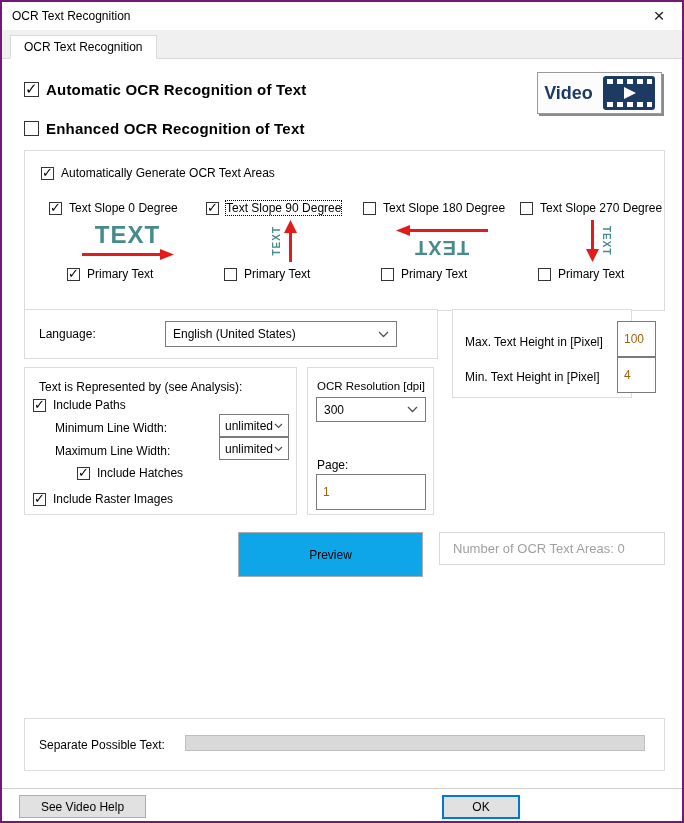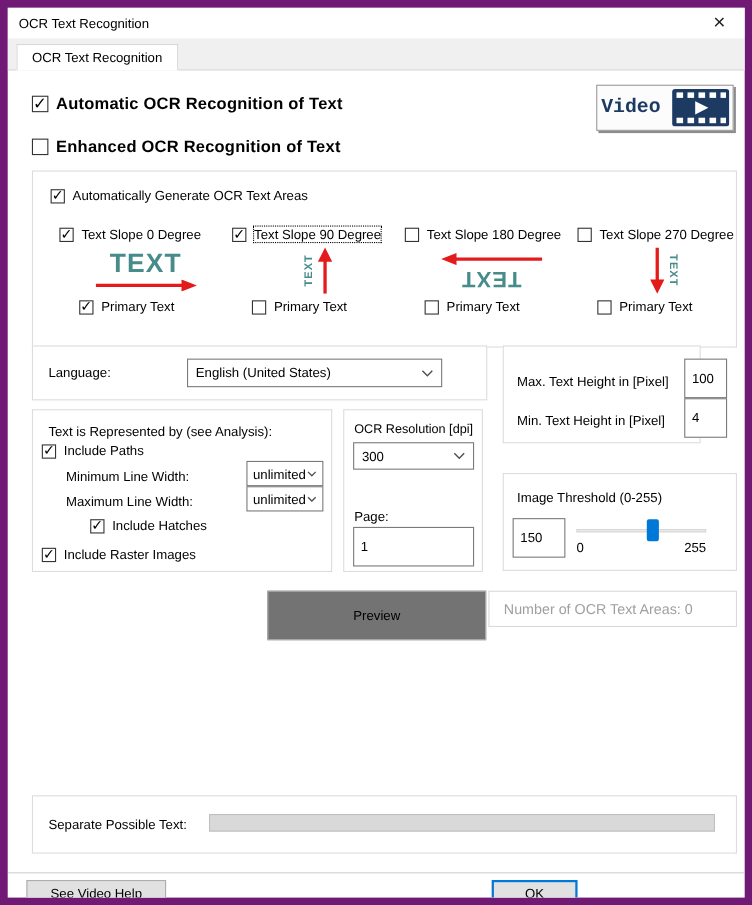--- a/index.html
+++ b/index.html
@@ -2,21 +2,21 @@
 <html style="--teal: #478b8b; --red: #e31b1b; --navy: #1d3a63; --accent: #0078d7;"><head>
 <meta charset="utf-8">
 <style>
   :root{
     --teal:#478b8b; --red:#e31b1b; --navy:#1d3a63; --accent:#0078d7;
     --groupborder:#dcdcdc; --btnface:#e1e1e1; --btnborder:#adadad;
   }
   *{box-sizing:border-box; margin:0; padding:0;}
   body{background:#c9c9c9; font-family:"Liberation Sans", sans-serif; color:#000;}
   .dialog{position:relative; width:684px; height:823px; background:#fff;
-          border:7px solid #701a75; font-size:12px; overflow:hidden;}
+          border:2px solid #701a75; font-size:12px; overflow:hidden;}
   .abs{position:absolute;}
 
   
   .titlebar{position:absolute; left:0; top:0; width:100%; height:28px; background:#fff;}
   .title-text{position:absolute; left:10px; top:7px; font-size:12px;}
   .close-btn{position:absolute; right:6px; top:2px; width:34px; height:24px;
              display:flex; align-items:center; justify-content:center; cursor:pointer;}
 
   
   .tabstrip{position:absolute; left:0; top:28px; width:100%; height:29px;
@@ -33,21 +33,21 @@
   .cb-lg.checked::after{font-size:15px; top:-3px;}
   .hdr-label{font-size:15px; font-weight:bold; letter-spacing:.2px;}
 
   
   .group{position:absolute; border:1px solid var(--groupborder); background:#fff;}
 
   
   .video-btn{position:absolute; left:535px; top:70px; width:125px; height:42px;
              background:#fcfcfc; border:1px solid #9a9a9a;
              box-shadow:2px 2px 0 rgba(0,0,0,.45); display:flex; align-items:center;
-             justify-content:center; gap:10px; cursor:pointer;font-family:Liberation Mono, monospace;}
+             justify-content:center; gap:10px; cursor:pointer;}
   .video-label{font-size:18px; font-weight:bold; color:var(--navy);}
 
   
   .slope-cols{position:absolute; left:24px; top:48px; display:flex;}
   .slope-col{width:157px; display:flex; flex-direction:column;}
   .slope-head{height:18px;}
   .slope-graphic{height:48px; display:flex; align-items:center; justify-content:center; gap:3px;}
   .slope-primary{margin-left:18px; height:18px;}
   .focused{outline:1px dotted #000;}
   .sample-h{font-size:24px; font-weight:bold; color:var(--teal); letter-spacing:1px; line-height:1;}
@@ -59,37 +59,37 @@
   .gcol{display:flex; flex-direction:column; align-items:center; gap:2px;}
   .grow{display:flex; align-items:center; gap:2px;}
 
   
   .combo{position:absolute; background:#fff; border:1px solid #7a7a7a; display:flex;
          align-items:center; justify-content:space-between; padding:0 7px; cursor:pointer;}
   .combo .val{font-size:12px;}
 
   
   .tinput{position:absolute; background:#fff; border:1px solid #7a7a7a; font-family:"Liberation Sans",sans-serif;
-          font-size:12px; padding:17px 6px; color:#000000;}
+          font-size:12px; padding:17px 6px; color:#a16207;}
 
   .glabel{position:absolute; font-size:12px; white-space:nowrap;}
 
   
   .slider-zone{position:absolute; left:66px; top:38px; width:118px; height:28px;}
   .slider-track{position:absolute; left:0; right:0; top:12px; height:3px; background:#eee;
                 border:1px solid #d6d6d6; cursor:pointer;}
   .slider-thumb{position:absolute; top:3px; width:11px; height:20px; background:var(--accent);
                 border-radius:2px; cursor:grab;}
   .slider-labels{position:absolute; left:66px; top:60px; width:118px; display:flex;
                  justify-content:space-between; font-size:12px;}
 
   
   .btn{display:flex; align-items:center; justify-content:center; background:var(--btnface);
        border:1px solid var(--btnborder); font-size:12px; cursor:pointer;}
-  .preview-btn{position:absolute; left:236px; top:530px; width:199px; height:45px; background:#737373;}
+  .preview-btn{position:absolute; left:236px; top:530px; width:185px; height:45px; background:#0ea5e9;}
   .num-box{position:absolute; left:437px; top:530px; width:226px; height:33px;
            border:1px solid #d9d9d9; color:#9f9f9f; font-size:13px; display:flex;
            align-items:center; padding-left:13px;}
   .sep-bar{position:absolute; left:160px; top:16px; width:460px; height:16px;
            background:#d9d9d9; border:1px solid #bfbfbf;}
   .footer-line{position:absolute; left:0; top:786px; width:100%; border-top:1px solid #cfcfcf;}
   .help-btn{position:absolute; left:17px; top:793px; width:127px; height:23px;}
   .ok-btn{position:absolute; left:440px; top:793px; width:78px; height:24px;
           border:2px solid var(--accent);}
 </style>
@@ -281,32 +281,20 @@
     <div class="combo" style="left:8px; top:29px; width:110px; height:25px;">
       <span class="val">300</span>
       <svg width="11" height="7" viewBox="0 0 11 7">
           <polyline points="1,1 5.5,5.5 10,1" fill="none" stroke="#505050" stroke-width="1.3"></polyline>
         </svg>
     </div>
     <span class="glabel" style="left:9px; top:90px;">Page:</span>
     <input class="tinput" style="left: 8px; top: 106px; width: 110px; height: 24px;" value="1">
   </div>
 
-  <div class="group" style="left:450px; top:423px; width:213px; height:89px;">
-    <span class="glabel" style="left:12px; top:14px;">Image Threshold (0-255)</span>
-    <input class="tinput" style="left: 8px; top: 40px; width: 48px; height: 26px;" value="150">
-    <div class="slider-zone">
-      <div class="slider-track"></div>
-      <div class="slider-thumb" style="left: calc(58.8% - 5px);"></div>
-    </div>
-    <div class="slider-labels">
-      <span>0</span>
-      <span>255</span>
-    </div>
-  </div>
 
   <button class="btn preview-btn">Preview</button>
   <div class="num-box">Number of OCR Text Areas: 0</div>
 
   <div class="group" style="left:22px; top:716px; width:641px; height:53px;text-align:center;">
     <span class="glabel" style="left:14px; top:19px;">Separate Possible Text:</span>
     <div class="sep-bar"></div>
   </div>
 
   <div class="footer-line"></div>

